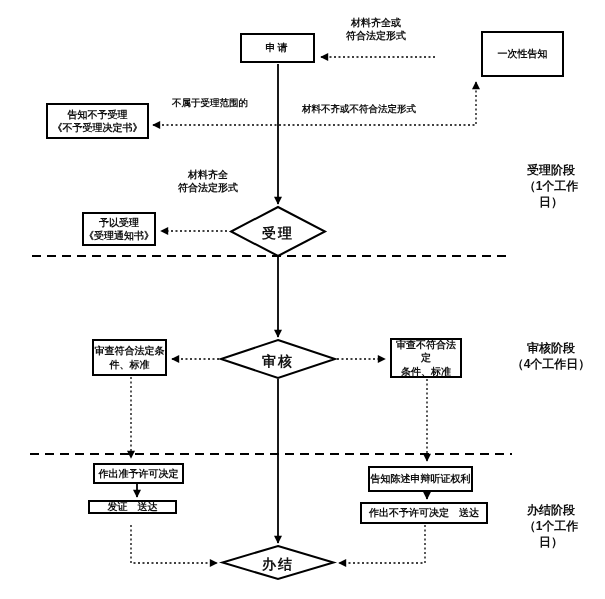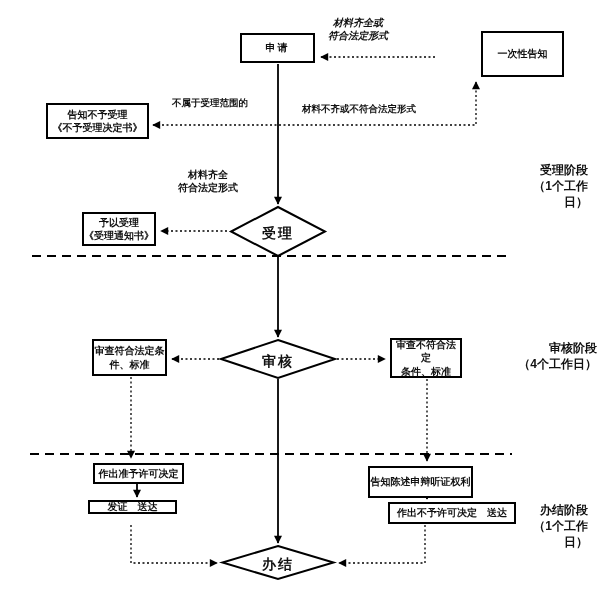--- a/index.html
+++ b/index.html
@@ -26,21 +26,21 @@
   .lbl{
     position:absolute;
     font-size:10px;font-weight:bold;line-height:1.25;
     text-align:center;white-space:pre-line;
     z-index:2;
   }
   .lbl.small{font-size:9.5px;white-space:nowrap;}
   .stage{
     position:absolute;
     font-size:12px;font-weight:bold;line-height:1.35;
-    text-align:right;white-space:pre-line;
+    text-align:center;white-space:pre-line;
     z-index:2;
   }
   .dlabel{
     position:absolute;
     font-size:14px;font-weight:bold;letter-spacing:2px;
     text-align:center;z-index:3;
   }
 </style>
 </head>
 <body>
@@ -91,29 +91,29 @@
   <div class="node" style="left:92px;top:339px;width:75px;height:37px;">审查符合法定条
 件、标准</div>
 
   <div class="node" style="left:390px;top:338px;width:72px;height:40px;">审查不符合法定
 条件、标准</div>
 
   <div class="node" style="left:93px;top:463px;width:91px;height:21px;">作出准予许可决定</div>
 
   <div class="node" style="left:88px;top:500px;width:89px;height:14px;">发证　送达</div>
 
-  <div class="node" style="left:368px;top:466px;width:105px;height:32px;">告知陈述申辩听证权利</div>
+  <div class="node" style="left:368px;top:466px;width:105px;height:26px;">告知陈述申辩听证权利</div>
 
-  <div class="node" style="left:360px;top:502px;width:128px;height:22px;margin-left:28px;">作出不予许可决定　送达</div>
+  <div class="node" style="left:360px;top:502px;width:128px;height:22px;">作出不予许可决定　送达</div>
 
   <div class="dlabel" style="left:231px;top:225px;width:94px;">受理</div>
   <div class="dlabel" style="left:221px;top:353px;width:114px;">审核</div>
   <div class="dlabel" style="left:222px;top:556px;width:112px;">办结</div>
 
-  <div class="lbl" style="left:312px;top:17px;width:92px;font-style:italic;">材料齐全或
+  <div class="lbl" style="left:330px;top:17px;width:92px;">材料齐全或
 符合法定形式</div>
 
   <div class="lbl small" style="left:168px;top:97px;width:84px;">不属于受理范围的</div>
 
   <div class="lbl small" style="left:301px;top:103px;width:116px;">材料不齐或不符合法定形式</div>
 
   <div class="lbl" style="left:175px;top:169px;width:66px;">材料齐全
 符合法定形式</div>
 
   <div class="stage" style="left:514px;top:162px;width:74px;">受理阶段

